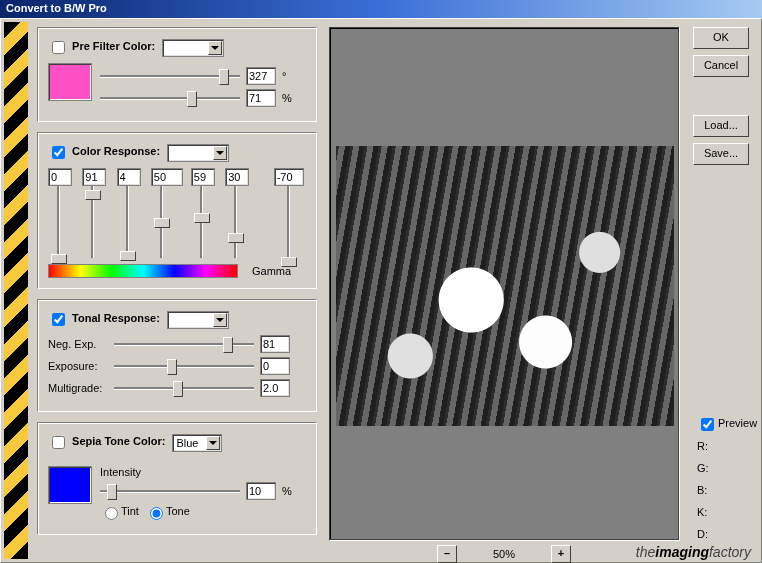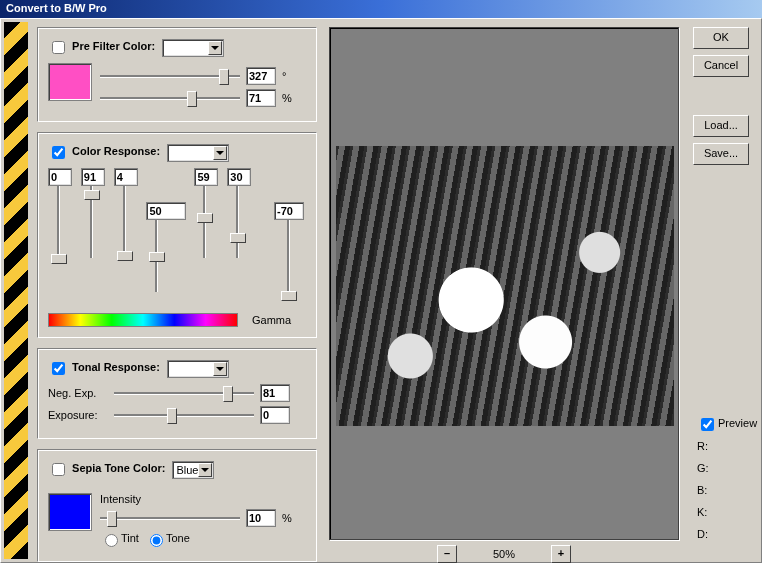--- a/index.html
+++ b/index.html
@@ -71,21 +71,20 @@
   .combo-btn::after { content: ""; border-left:4px solid transparent; border-right:4px solid transparent; border-top:4px solid #000; }
   .num {
     width: 30px; height: 18px;
     background: #fff;
     border: 1px solid #808080;
     box-shadow: inset 1px 1px 0 #404040, inset -1px -1px 0 #dfdfdf;
     font-size: 11px;
     padding: 1px 2px;
     text-align: left;
     vertical-align: middle;
-    font-weight: bold;
   }
   .swatch {
     width: 44px; height: 38px;
     border: 1px solid #808080;
     box-shadow: inset 1px 1px 0 #404040, inset -1px -1px 0 #fff;
     display: inline-block;
   }
   .hslider {
     position: relative;
     width: 140px; height: 18px;
@@ -235,30 +234,30 @@
         <label class="hdr">Color Response:</label>
         <span class="combo">
             <span class="combo-btn"></span>
           </span>
       </div>
       <div style="display:flex;gap:6px;align-items:flex-end">
         <div style="display:flex;gap:8px">
           <div><input class="num" style="width: 24px;" value="0"><div class="vslider"><span class="track"></span><span class="thumb" style="top:95%"></span></div></div>
           <div><input class="num" style="width: 24px;" value="91"><div class="vslider"><span class="track"></span><span class="thumb" style="top:5%"></span></div></div>
           <div><input class="num" style="width: 24px;" value="4"><div class="vslider"><span class="track"></span><span class="thumb" style="top:90%"></span></div></div>
-          <div><input class="num" style="width: 40px; margin-top: 34px;" value="50"><div class="vslider"><span class="track"></span><span class="thumb" style="top:45%"></span></div></div>
+          <div><input class="num" style="width: 32px;" value="50"><div class="vslider"><span class="track"></span><span class="thumb" style="top:45%"></span></div></div>
           <div><input class="num" style="width: 24px;" value="59"><div class="vslider"><span class="track"></span><span class="thumb" style="top:38%"></span></div></div>
           <div><input class="num" style="width: 24px;" value="30"><div class="vslider"><span class="track"></span><span class="thumb" style="top:65%"></span></div></div>
         </div>
         <div style="margin-left:14px;text-align:center">
           <input class="num" style="width: 30px;" value="-70">
           <div class="vslider"><span class="track"></span><span class="thumb" style="top:98%"></span></div>
         </div>
       </div>
-      <div style="display:flex;align-items:center;gap:14px;margin-top:19px">
+      <div style="display:flex;align-items:center;gap:14px;margin-top:4px">
         <span class="spectrum"></span>
         <span>Gamma</span>
       </div>
     </fieldset>
 
     <fieldset class="group">
       <div style="margin-bottom:6px">
         <input type="checkbox" class="chk" checked="" style="">
         <label class="hdr">Tonal Response:</label>
         <span class="combo">
@@ -274,27 +273,35 @@
           <input class="num" value="81" style="">
         </div>
       <div class="row">
           <span class="lbl">Exposure:</span>
           <span class="hslider">
             <span class="track"></span>
             <span class="thumb" style="left:38%"></span>
           </span>
           <input class="num" value="0" style="">
         </div>
+      <div class="row">
+          <span class="lbl">Multigrade:</span>
+          <span class="hslider">
+            <span class="track"></span>
+            <span class="thumb" style="left:42%"></span>
+          </span>
+          <input class="num" value="2.0" style="">
+        </div>
     </fieldset>
 
     <fieldset class="group">
       <div style="margin-bottom:14px">
         <input type="checkbox" class="chk" style="">
         <label class="hdr">Sepia Tone Color:</label>
-        <span class="combo" style="width:42px;justify-content:space-between;padding-left:3px">
+        <span class="combo" style="width:50px;justify-content:space-between;padding-left:3px">
             <span>Blue</span>
             <span class="combo-btn"></span>
           </span>
       </div>
       <div style="display:flex;gap:8px">
         <span class="swatch" style="background:#0000ff"></span>
         <div style="flex:1">
           <div>Intensity</div>
           <div class="row">
             <span class="hslider">
@@ -334,13 +341,16 @@
 
   <div class="readouts">
     <div><input type="checkbox" class="chk" checked="" style=""><span>Preview</span></div>
     <div>R:</div>
     <div>G:</div>
     <div>B:</div>
     <div>K:</div>
     <div>D:</div>
   </div>
 
+  <div class="brand">
+    <span>the</span><span class="b">imaging</span><span>factory</span>
+  </div>
 </div>
 
 </body></html>

